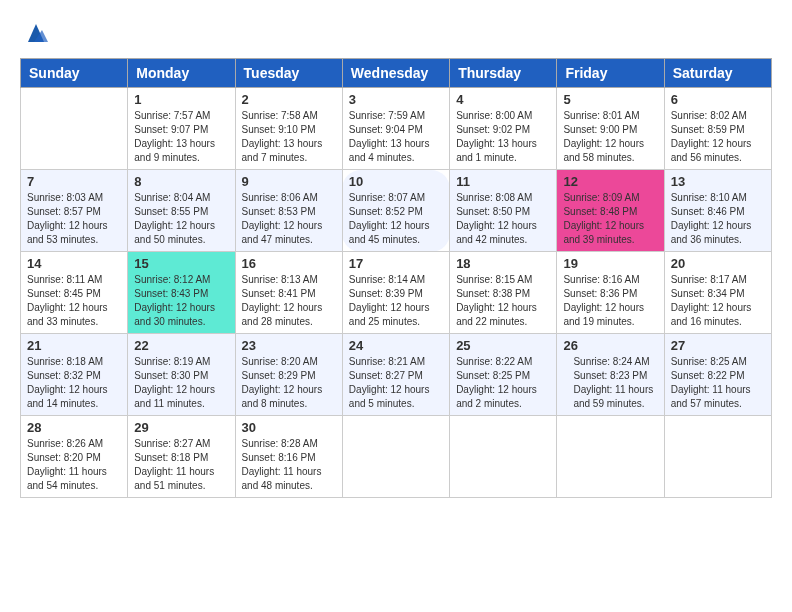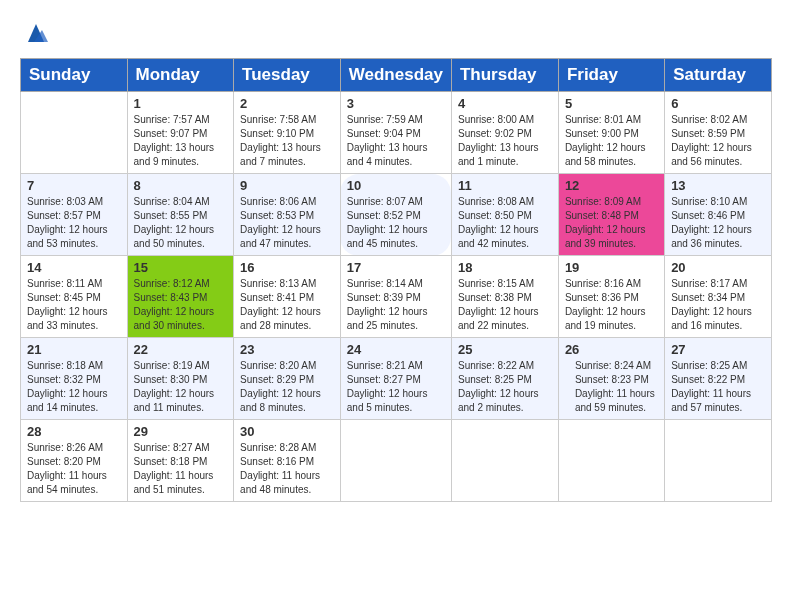--- a/index.html
+++ b/index.html
@@ -50,21 +50,21 @@
     .calendar {
       width: 100%;
       border-collapse: collapse;
       border: 1px solid #ccc;
     }
     .calendar th {
       background-color: #2060c0;
       color: #fff;
       text-align: left;
       padding: 6px 8px;
-      font-size: 17px;
+      font-size: 14px;
       border: 1px solid #aaa;
     }
     .calendar td {
       vertical-align: top;
       border: 1px solid #ccc;
       padding: 4px 6px;
       width: calc(100% / 7);
       min-height: 80px;
     }
     .day-number {
@@ -221,21 +221,21 @@
         </td>
       </tr>
       <tr>
         <td style="background-color: rgb(255, 255, 255);">
           <span class="day-number">14</span>
           <div class="day-info" style="white-space: pre-line;">Sunrise: 8:11 AM
 Sunset: 8:45 PM
 Daylight: 12 hours
 and 33 minutes.</div>
         </td>
-        <td style="background-color: #84cc16;">
+        <td style="background-color: #5eead4;">
           <span class="day-number">15</span>
           <div class="day-info" style="white-space: pre-line;">Sunrise: 8:12 AM
 Sunset: 8:43 PM
 Daylight: 12 hours
 and 30 minutes.</div>
         </td>
         <td style="background-color: rgb(255, 255, 255);">
           <span class="day-number">16</span>
           <div class="day-info" style="white-space: pre-line;">Sunrise: 8:13 AM
 Sunset: 8:41 PM

